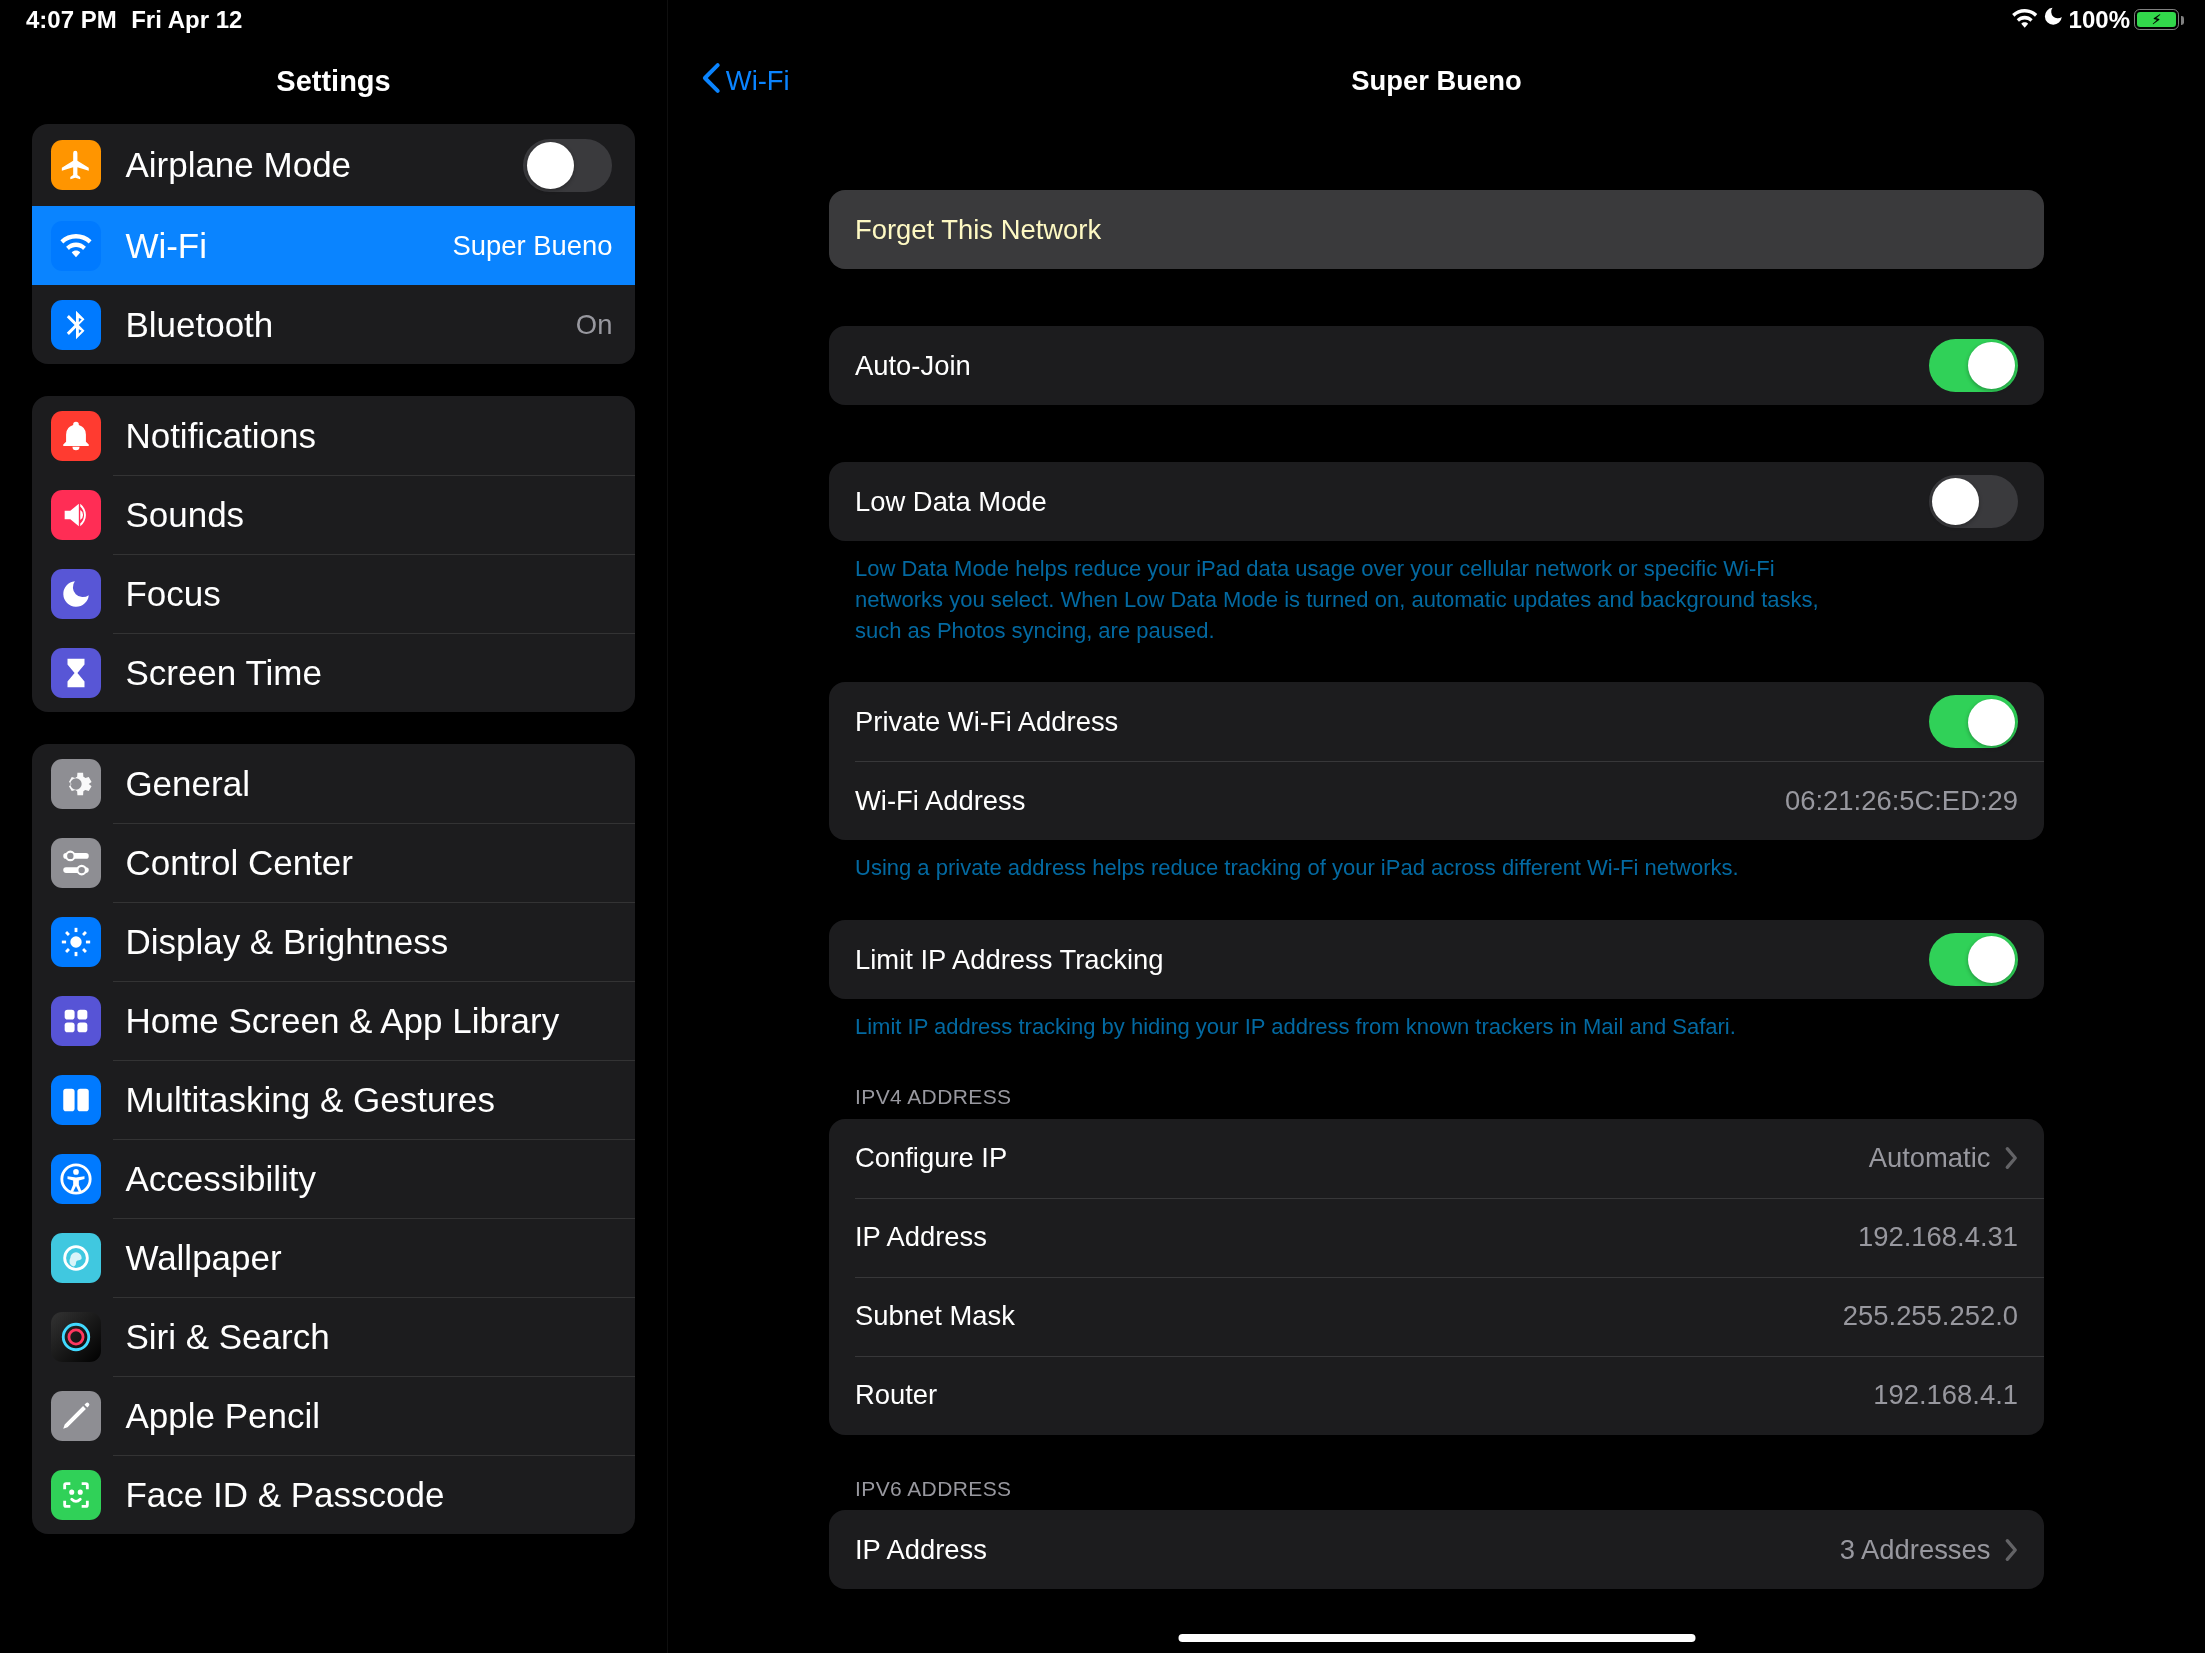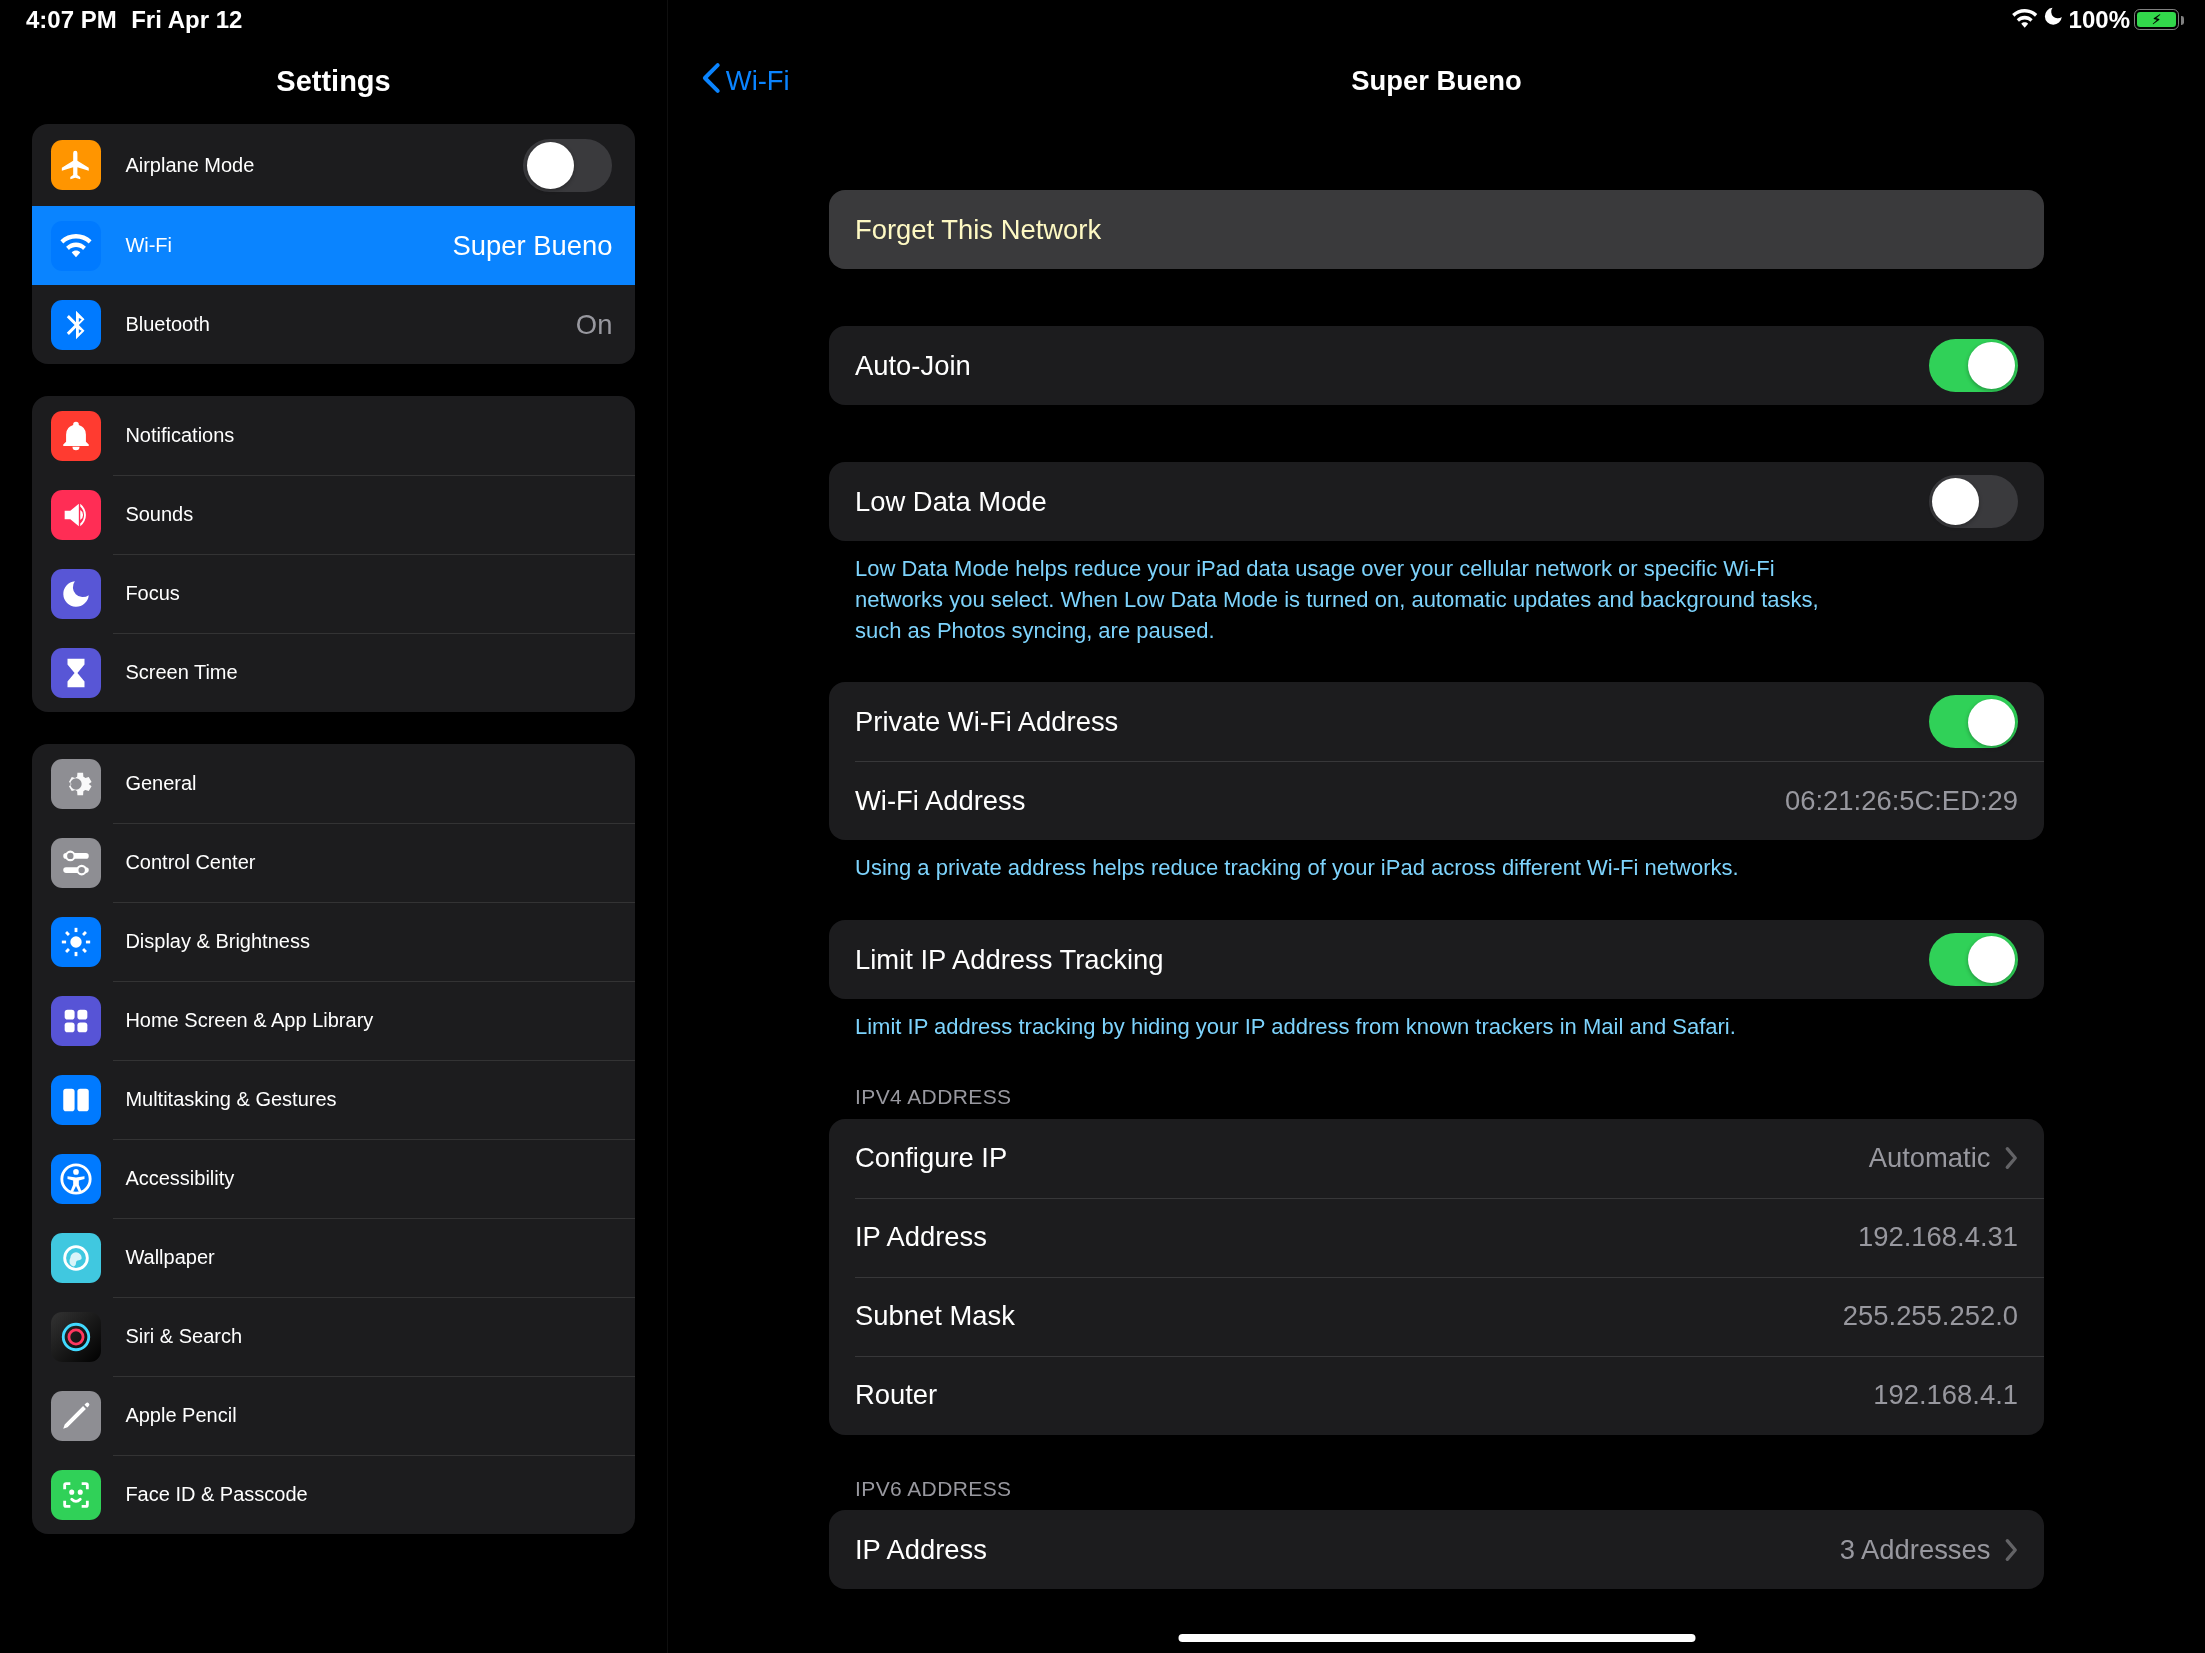--- a/index.html
+++ b/index.html
@@ -19,21 +19,21 @@
 
 .sidebar { width: 668px; background: #000; padding-top: 44px; border-right: 0.8px solid rgba(255,255,255,0.06); position:relative; }
 .sidebar-title { font-size: 29px; font-weight: 700; text-align: center; padding: 21px 16px 26px; }
 .group { margin: 0 32px 32px; background: #1c1c1e; border-radius: 16px; overflow: hidden; }
 .row { display: flex; align-items: center; padding: 14.5px 22.6px 14.5px 19.4px; min-height: 77px; position: relative; }
 .row + .row::before { content: ""; position: absolute; left: 81px; right: 0; top: 0; height: 0.8px; background: rgba(255,255,255,0.1); }
 .row.selected { background: #0a84ff; }
 .row.selected + .row::before { display:none; }
 .row.selected::before { display:none; }
 .icon-box { width: 50px; height: 50px; border-radius: 11.3px; display: flex; align-items: center; justify-content: center; margin-right: 24px; flex-shrink: 0; }
-.row-label { font-size: 20px; flex: 1; }
+.row-label { font-size: 35px; flex: 1; }
 .row-value { font-size: 27.4px; color: rgba(255,255,255,0.92); }
 .row.selected .row-value { color: #fff; }
 
 .toggle { width: 89px; height: 53px; border-radius: 27px; background: rgba(120,120,128,0.32); position: relative; }
 .toggle.on { background: #30d158; }
 .toggle .knob { position: absolute; width: 47px; height: 47px; border-radius: 50%; background: #fff; top: 3.2px; left: 3.2px; transition: none; box-shadow: 0 1.6px 4px rgba(0,0,0,0.3); }
 .toggle.on .knob { left: 39px; }
 
 
 .bg-orange{background:#ff9500;} .bg-blue{background:#007aff;} .bg-red{background:#ff3b30;}
@@ -49,21 +49,21 @@
 
 .detail-scroll { flex:1; overflow:hidden; padding: 0 161px; }
 .dgroup { background: #1c1c1e; border-radius: 16px; overflow: hidden; margin-top: 57px; }
 .dgroup.first { margin-top: 73px; }
 .drow { display: flex; align-items: center; padding: 0 26px; min-height: 79px; position: relative; font-size: 27.4px; }
 .drow + .drow::before { content:""; position:absolute; left:26px; right:0; top:0; height:0.8px; background:rgba(255,255,255,0.12); }
 .drow-label { flex: 1; }
 .drow-value { color: #98989f; }
 .forget { color: #fef9c3; }
 .highlight-bg { background: #3a3a3c; }
-.footer-text { color: #7dd3fc; font-size: 22px; padding: 13px 26px 0; line-height: 1.4; max-width: 1033px; }
+.footer-text { color: #0369a1; font-size: 22px; padding: 13px 26px 0; line-height: 1.4; max-width: 1033px; }
 .section-header { color: #98989f; font-size: 21px; padding: 42px 26px 9.7px; letter-spacing: 0.4px; }
 .dgroup.after-header { margin-top: 0; }
 
 .chevron-right { color: #636366; margin-left: 13px; }
 .chevron-right svg { display:block; }
 
 .home-indicator { position:absolute; bottom:11.3px; left:50%; transform:translateX(-50%); width:517px; height:8px; background:#fff; border-radius:4px; }
 
 .icon-box svg { width: 34px; height: 34px; }
 </style>

